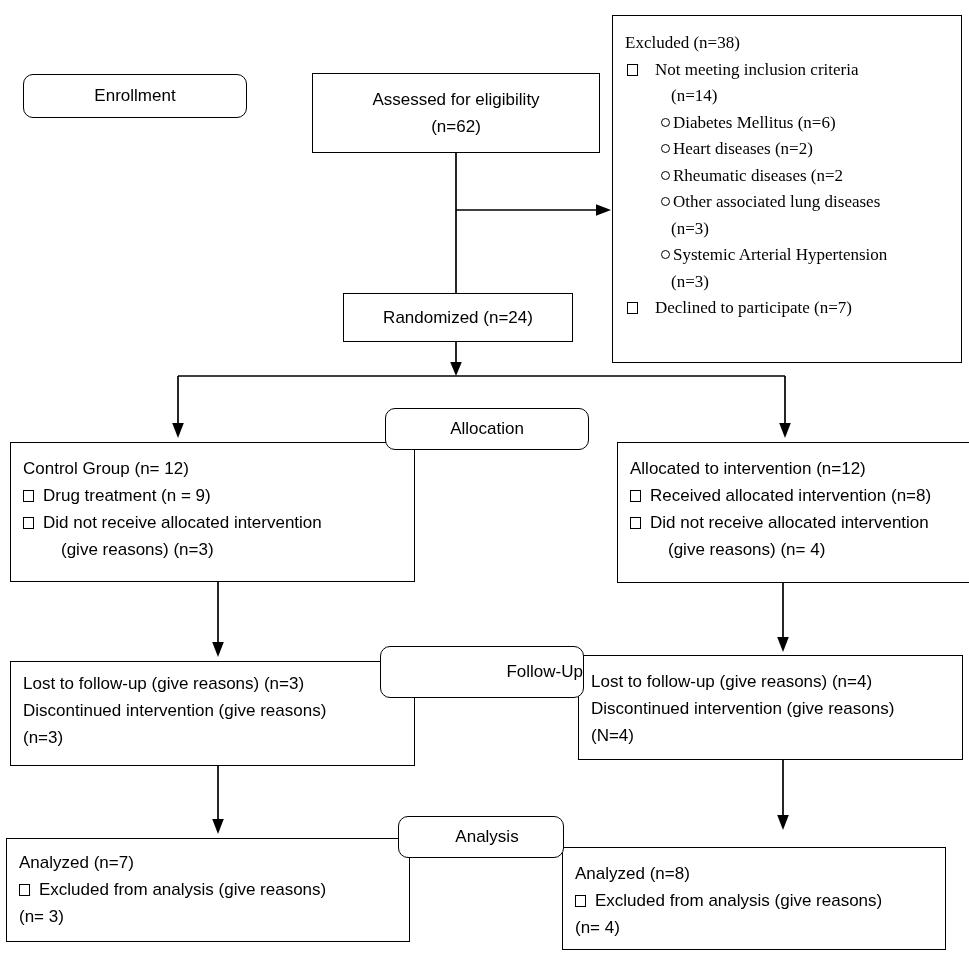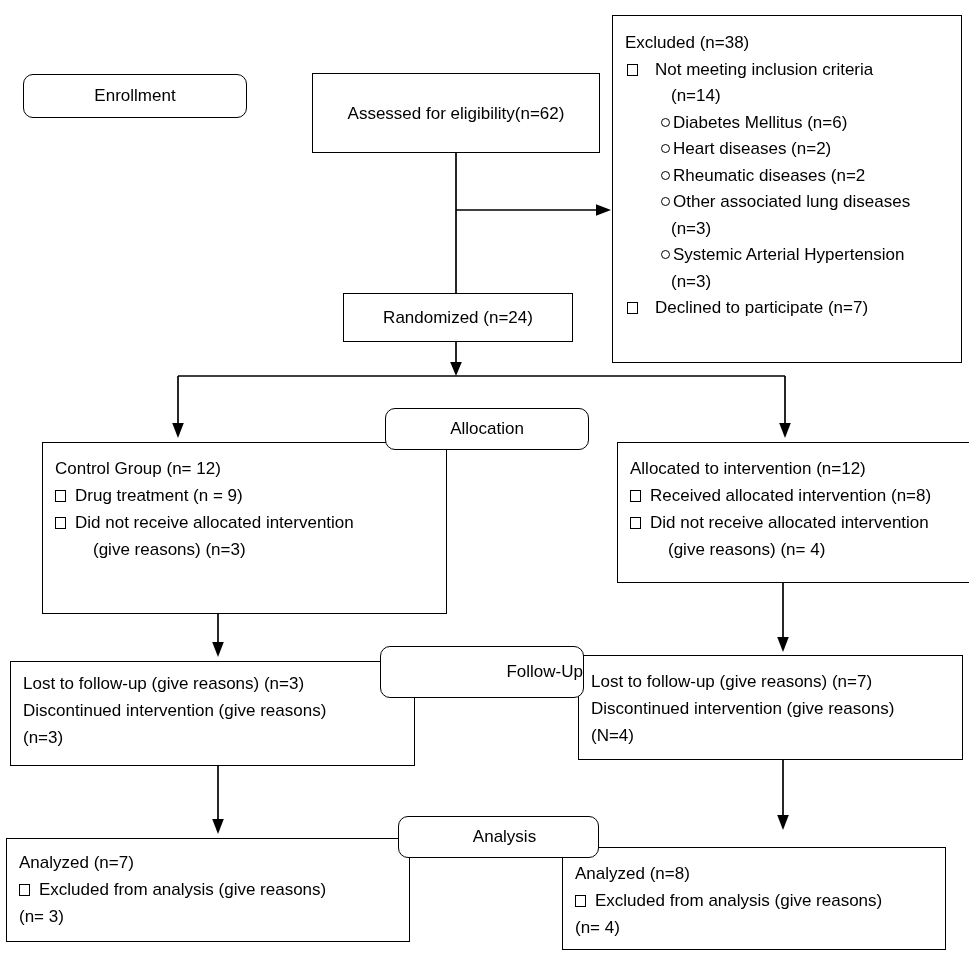--- a/index.html
+++ b/index.html
@@ -29,28 +29,28 @@
     border-radius: 10px;
     z-index: 3;
     display: flex;
     align-items: center;
     justify-content: center;
     text-align: center;
     border-width: 1.8px;
   }
   .center-text {
     display: flex;
-    flex-direction: row;
+    flex-direction: column;
     align-items: center;
     justify-content: center;
     text-align: center;
   }
   .lines { line-height: 27px; }
   .line { white-space: nowrap; }
-  .box-excluded { padding: 14px 6px 16px 12px; }
+  .box-excluded { padding: 14px 6px 16px 12px; font-family: Liberation Serif, serif; }
   .box-excluded .lines { line-height: 26.5px; }
   .box-std { padding: 12px 6px 0 12px; }
   .pad-tall { padding-top: 8px; }
   .pad-short { padding-top: 10px; }
   .ind-1 { padding-left: 36px; }
   .box-excluded .ind-2 { padding-left: 46px; }
   .box-std .ind-2 { padding-left: 38px; }
   .b-square {
     display: inline-block;
     width: 11px; height: 12px;
@@ -120,21 +120,21 @@
         <div class="line ind-1"><span class="b-circle"></span><span>Systemic Arterial Hypertension</span></div>
         <div class="line ind-2"><span>(n=3)</span></div>
         <div class="line ind-0"><span class="b-square"></span><span>Declined to participate (n=7)</span></div>
       </div>
   </div>
 
   <div class="box center-text" style="left:343px; top:293px; width:230px; height:49px;">
     <div>Randomized (n=24)</div>
   </div>
 
-  <div class="box box-std" style="left:10px; top:442px; width:405px; height:172px;margin-left:32px;">
+  <div class="box box-std" style="left:10px; top:442px; width:405px; height:140px;">
     <div class="lines">
         <div class="line ind-0"><span>Control Group (n= 12)</span></div>
         <div class="line ind-0"><span class="b-square"></span><span>Drug treatment (n = 9)</span></div>
         <div class="line ind-0"><span class="b-square"></span><span>Did not receive allocated intervention</span></div>
         <div class="line ind-2"><span>(give reasons) (n=3)</span></div>
       </div>
   </div>
 
   <div class="box box-std" style="left:578px; top:442px; width:385px; height:141px;margin-left:39px;">
     <div class="lines">
@@ -152,21 +152,21 @@
   <div class="box box-std pad-tall" style="left:10px; top:661px; width:405px; height:105px;">
     <div class="lines">
         <div class="line ind-0"><span>Lost to follow-up (give reasons) (n=3)</span></div>
         <div class="line ind-0"><span>Discontinued intervention (give reasons)</span></div>
         <div class="line ind-0"><span>(n=3)</span></div>
       </div>
   </div>
 
   <div class="box box-std" style="left:578px; top:655px; width:385px; height:105px;">
     <div class="lines">
-        <div class="line ind-0"><span>Lost to follow-up (give reasons) (n=7)</span></div>
+        <div class="line ind-0"><span>Lost to follow-up (give reasons) (n=4)</span></div>
         <div class="line ind-0"><span>Discontinued intervention (give reasons)</span></div>
         <div class="line ind-0"><span>(N=4)</span></div>
       </div>
   </div>
 
   <div class="box label-box" style="left:380px; top:646px; width:204px; height:52px;justify-content:flex-end;">
     <span>Follow-Up</span>
   </div>
 
   <div class="box box-std pad-short" style="left:6px; top:838px; width:404px; height:104px;">
@@ -178,17 +178,17 @@
   </div>
 
   <div class="box box-std" style="left:562px; top:847px; width:384px; height:103px;">
     <div class="lines">
         <div class="line ind-0"><span>Analyzed (n=8)</span></div>
         <div class="line ind-0"><span class="b-square"></span><span>Excluded from analysis (give reasons)</span></div>
         <div class="line ind-0"><span>(n= 4)</span></div>
       </div>
   </div>
 
-  <div class="box label-box" style="left:398px; top:816px; width:201px; height:42px;padding-left:12px;">
+  <div class="box label-box" style="left:398px; top:816px; width:166px; height:42px;padding-left:12px;">
     <span>Analysis</span>
   </div>
 
 </div>
 
 </body></html>

